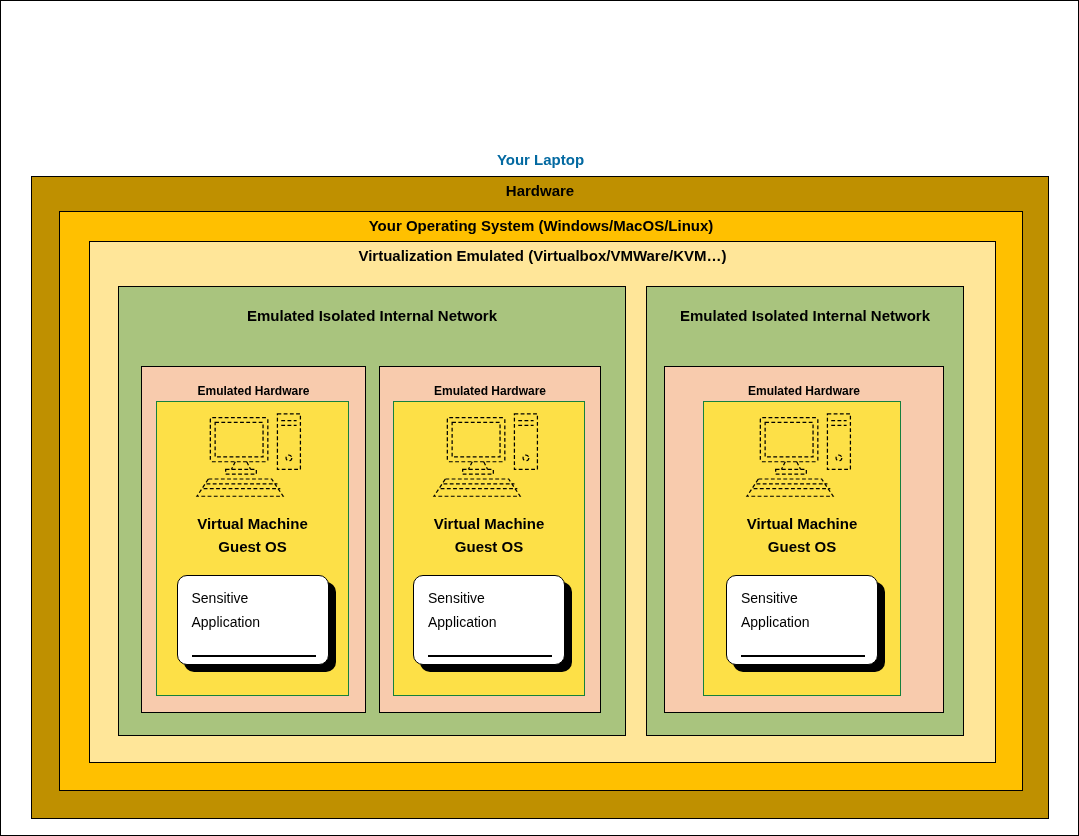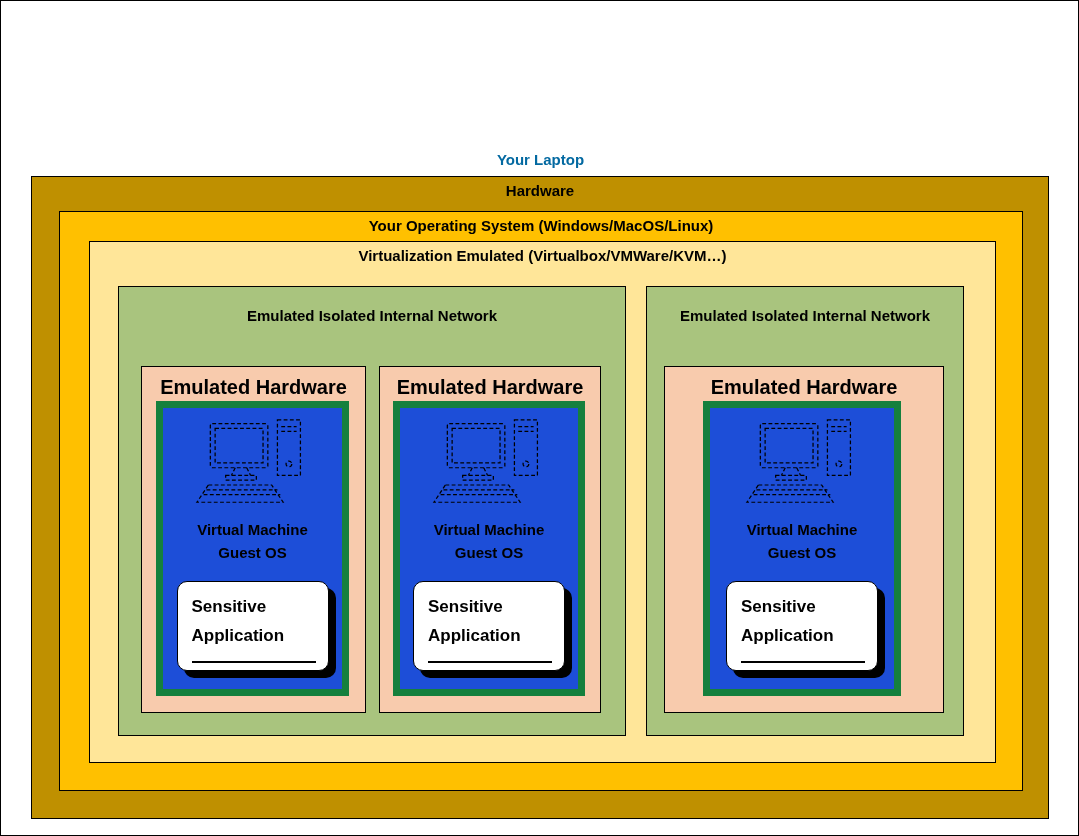--- a/index.html
+++ b/index.html
@@ -25,25 +25,25 @@
   .hostos-layer     { left: 58px;  top: 210px; width: 964px;  height: 580px; background: #FFC000; }
   .virt-layer       { left: 88px;  top: 240px; width: 907px;  height: 522px; background: #FFE699; }
   .network-layer    { background: #A9C47E; }
   .network-1        { left: 117px; top: 285px; width: 508px; height: 450px; }
   .network-2        { left: 645px; top: 285px; width: 318px; height: 450px; }
   .network-label    { padding-top: 20px; }
   .emuhw-layer      { background: #F8CBAD; }
   .emuhw-a          { left: 140px; top: 365px; width: 225px; height: 347px; }
   .emuhw-b          { left: 378px; top: 365px; width: 222px; height: 347px; }
   .emuhw-c          { left: 663px; top: 365px; width: 280px; height: 347px; }
-  .emuhw-label      { font-size: 20px; padding-top: 9px; }
+  .emuhw-label      { font-size: 12px; padding-top: 17px; }
   .vm-box {
     position: absolute;
-    background: #1d4ed8;
-    border: 7px solid #15803d;
+    background: #fde047;
+    border: 1px solid #15803d;
     display: flex;
     flex-direction: column;
     align-items: center;
   }
   .vm-a { left: 155px; top: 400px; width: 193px; height: 295px; }
   .vm-b { left: 392px; top: 400px; width: 192px; height: 295px; }
   .vm-c { left: 702px; top: 400px; width: 198px; height: 295px; }
   .vm-icon { margin-top: 6px; }
   .vm-guest-label {
     margin-top: 8px;
@@ -59,22 +59,22 @@
     height: 90px;
     background: #fff;
     border: 1.5px solid #000;
     border-radius: 10px;
     box-shadow: 7px 7px 0 0 #000;
     padding: 10px 12px 7px 14px;
     display: flex;
     flex-direction: column;
   }
   .app-label {
-    font-weight: bold;
-    font-size: 17px;
+    font-weight: normal;
+    font-size: 14px;
     line-height: 1.75;
     color: #000;
     max-width: 90px;
   }
   .app-underline {
     margin-top: auto;
     width: 100%;
     border-top: 2.5px solid #000;
   }
   .laptop-wrap { left: 452px; top: 8px; width: 175px; height: 140px; }

